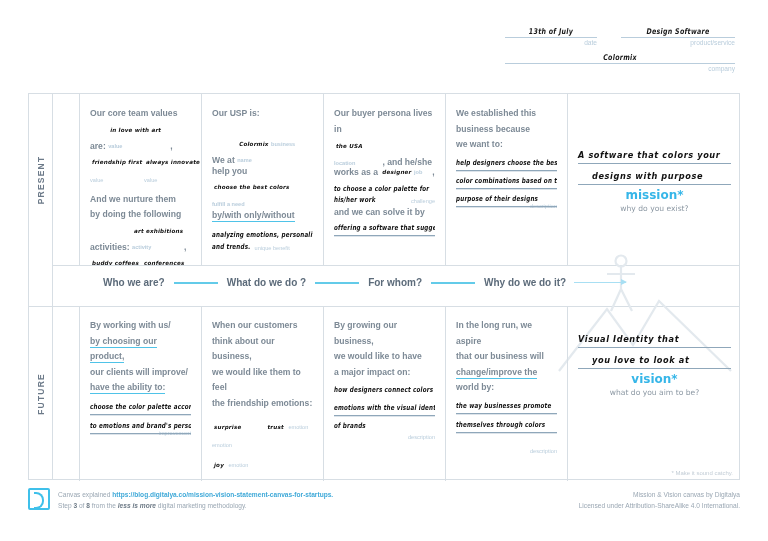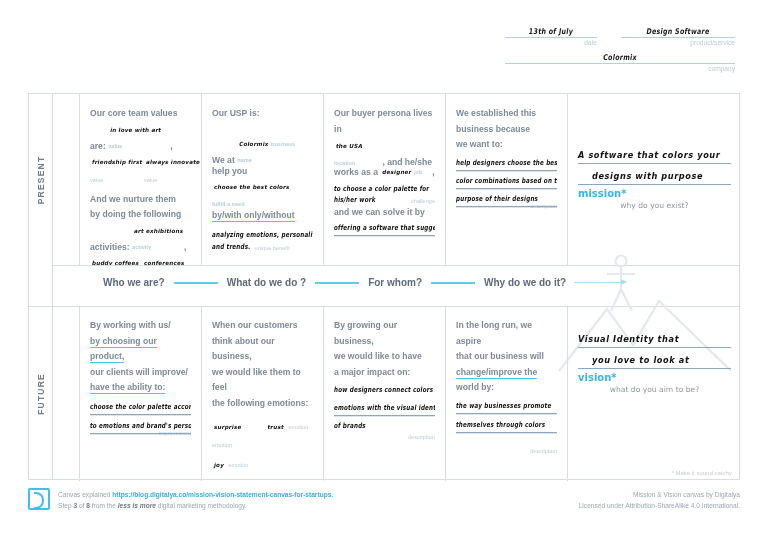--- a/index.html
+++ b/index.html
@@ -109,21 +109,21 @@
   .tagr { font-size:5.6px; color:#b9cddc; text-align:right; margin-top:-2px; }
 
   
   .stmt { font-family:"DejaVu Sans", sans-serif; }
   .stmt .ln {
     font-size:8.2px; font-weight:700; font-style:italic; color:#111;
     letter-spacing:0.6px; border-bottom:1px solid #8fa7ba;
     padding-bottom:3px; margin-bottom:7px; white-space:nowrap;
   }
   .stmt .ln.i2 { padding-left:14px; }
-  .stmt .key { font-size:10px; color:#36b6e8; font-weight:700; text-align:left; margin-top:-4px; }
+  .stmt .key { font-size:12px; color:#36b6e8; font-weight:700; text-align:center; margin-top:-4px; }
   .stmt .ask { font-size:7.6px; color:#8d99a4; text-align:center; margin-top:2px; }
   .catchy { position:absolute; right:8px; bottom:5px; font-size:6px; color:#c3cdd6; }
 
   
   .arrowband { position:absolute; left:24px; top:172px; right:0; height:40px; }
   .steps { position:absolute; left:50px; top:11px; display:flex; align-items:center; }
   .step { font-size:10px; font-weight:700; color:#5c6b7a; white-space:nowrap; }
   .dash { width:44px; height:2px; background:#63cbe9; margin:0 9px; }
   .arrow-tail { width:52px; height:1px; background:#a8dff3; margin-left:8px; position:relative; }
   .arrow-tail:after {
@@ -353,21 +353,21 @@
           <div class="hwline" style="margin-bottom:8px">choose the color palette accordingly</div>
           <div class="hwline" style="margin-bottom:1px">to emotions and brand's personality</div>
           <div class="tagr">improvement</div>
         </div>
       </div>
 
       <div class="cell c2">
         <div class="prompt">When our customers</div>
         <div class="prompt">think about our business,</div>
         <div class="prompt">we would like them to feel</div>
-        <div class="prompt">the following emotions:</div>
+        <div class="prompt">the friendship emotions:</div>
         <div style="display:flex;gap:6px;margin-top:4px">
           <span class="blank" style="width:48px">
             <span class="hw">surprise</span>
             <span class="ul"></span>
             <span class="tag">emotion</span>
           </span>
           <span class="blank" style="width:48px">
             <span class="hw">trust</span>
             <span class="ul"></span>
             <span class="tag">emotion</span>

